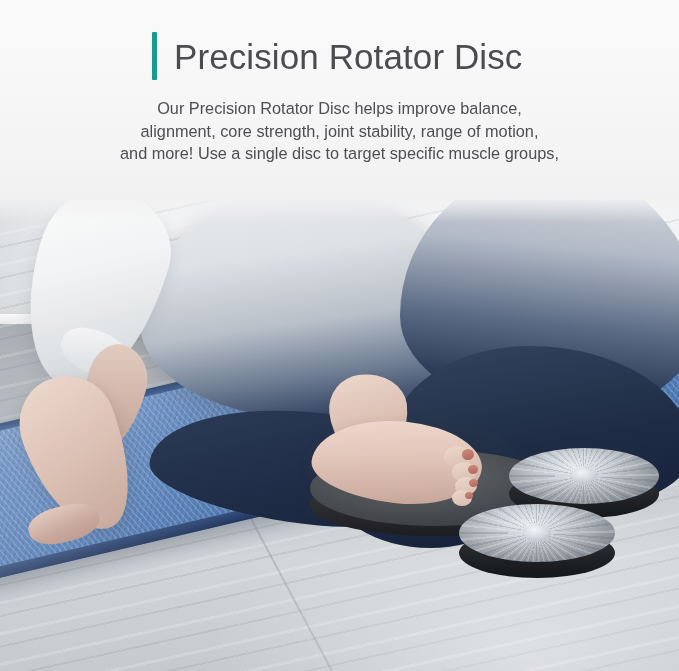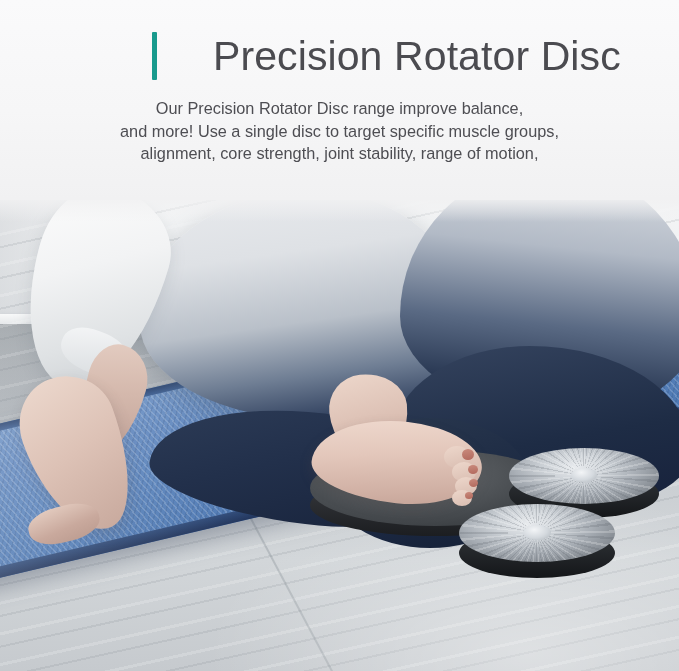--- a/index.html
+++ b/index.html
@@ -8,22 +8,22 @@
   #stage{position:relative;width:679px;height:671px;overflow:hidden;
          background:#f7f7f8;}
 
   
   .header{position:absolute;left:0;top:0;width:679px;height:200px;
           background:linear-gradient(180deg,#fafafb 0%,#f6f6f7 55%,#f1f1f2 100%);
           z-index:5;}
 
   .title-row{position:absolute;left:152px;top:32px;display:flex;align-items:center;}
   .accent-bar{width:5px;height:48px;background:#189a8d;border-radius:1px;margin-right:17px;}
-  .title{font-size:41px;color:#4b4b50;letter-spacing:.1px;white-space:nowrap;
-         line-height:1;font-weight:400;margin-left:39px;}
+  .title{font-size:35px;color:#4b4b50;letter-spacing:.1px;white-space:nowrap;
+         line-height:1;font-weight:400;}
 
   .body-copy{position:absolute;left:0;top:97px;width:679px;text-align:center;
              font-size:16.3px;line-height:22.6px;color:#4e4e53;}
   .body-copy span{display:block;}
 
   
   .photo{position:absolute;left:0;top:196px;width:679px;height:475px;overflow:hidden;
          background:#cfd2d6;z-index:1;}
 
   
@@ -221,19 +221,19 @@
     <div class="blend-top"></div>
 
   </div>
 
   <div class="header">
     <div class="title-row">
       <div class="accent-bar"></div>
       <div class="title">Precision Rotator Disc</div>
     </div>
     <div class="body-copy">
-      <span>Our Precision Rotator Disc range improve balance,</span>
+      <span>Our Precision Rotator Disc helps improve balance,</span>
+      <span>alignment, core strength, joint stability, range of motion,</span>
       <span>and more! Use a single disc to target specific muscle groups,</span>
-      <span>alignment, core strength, joint stability, range of motion,</span>
     </div>
   </div>
 
 </div>
 
 </body></html>

